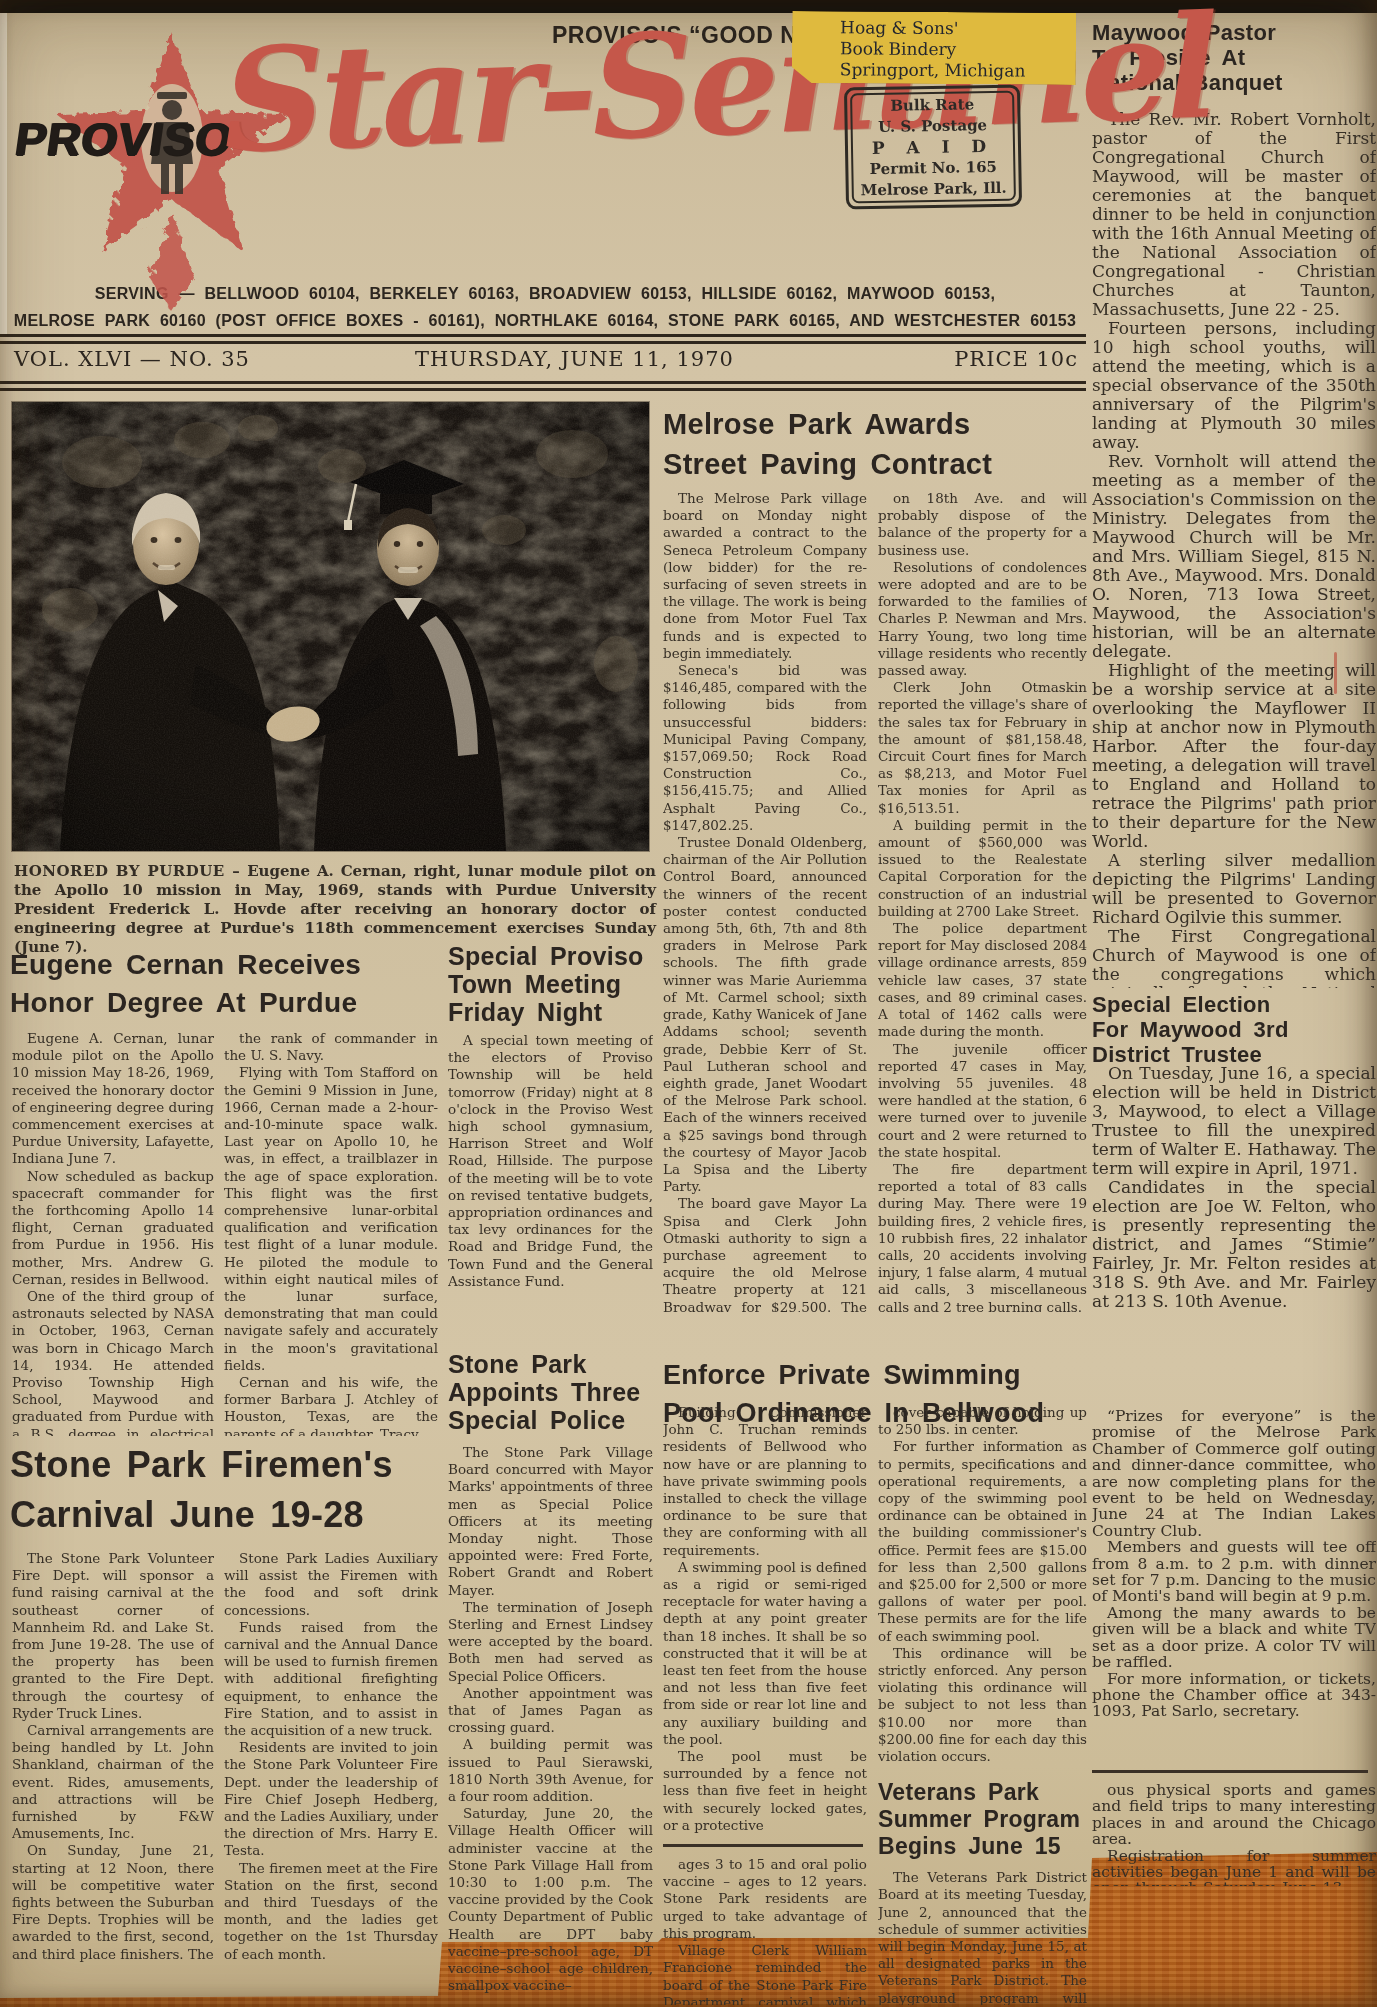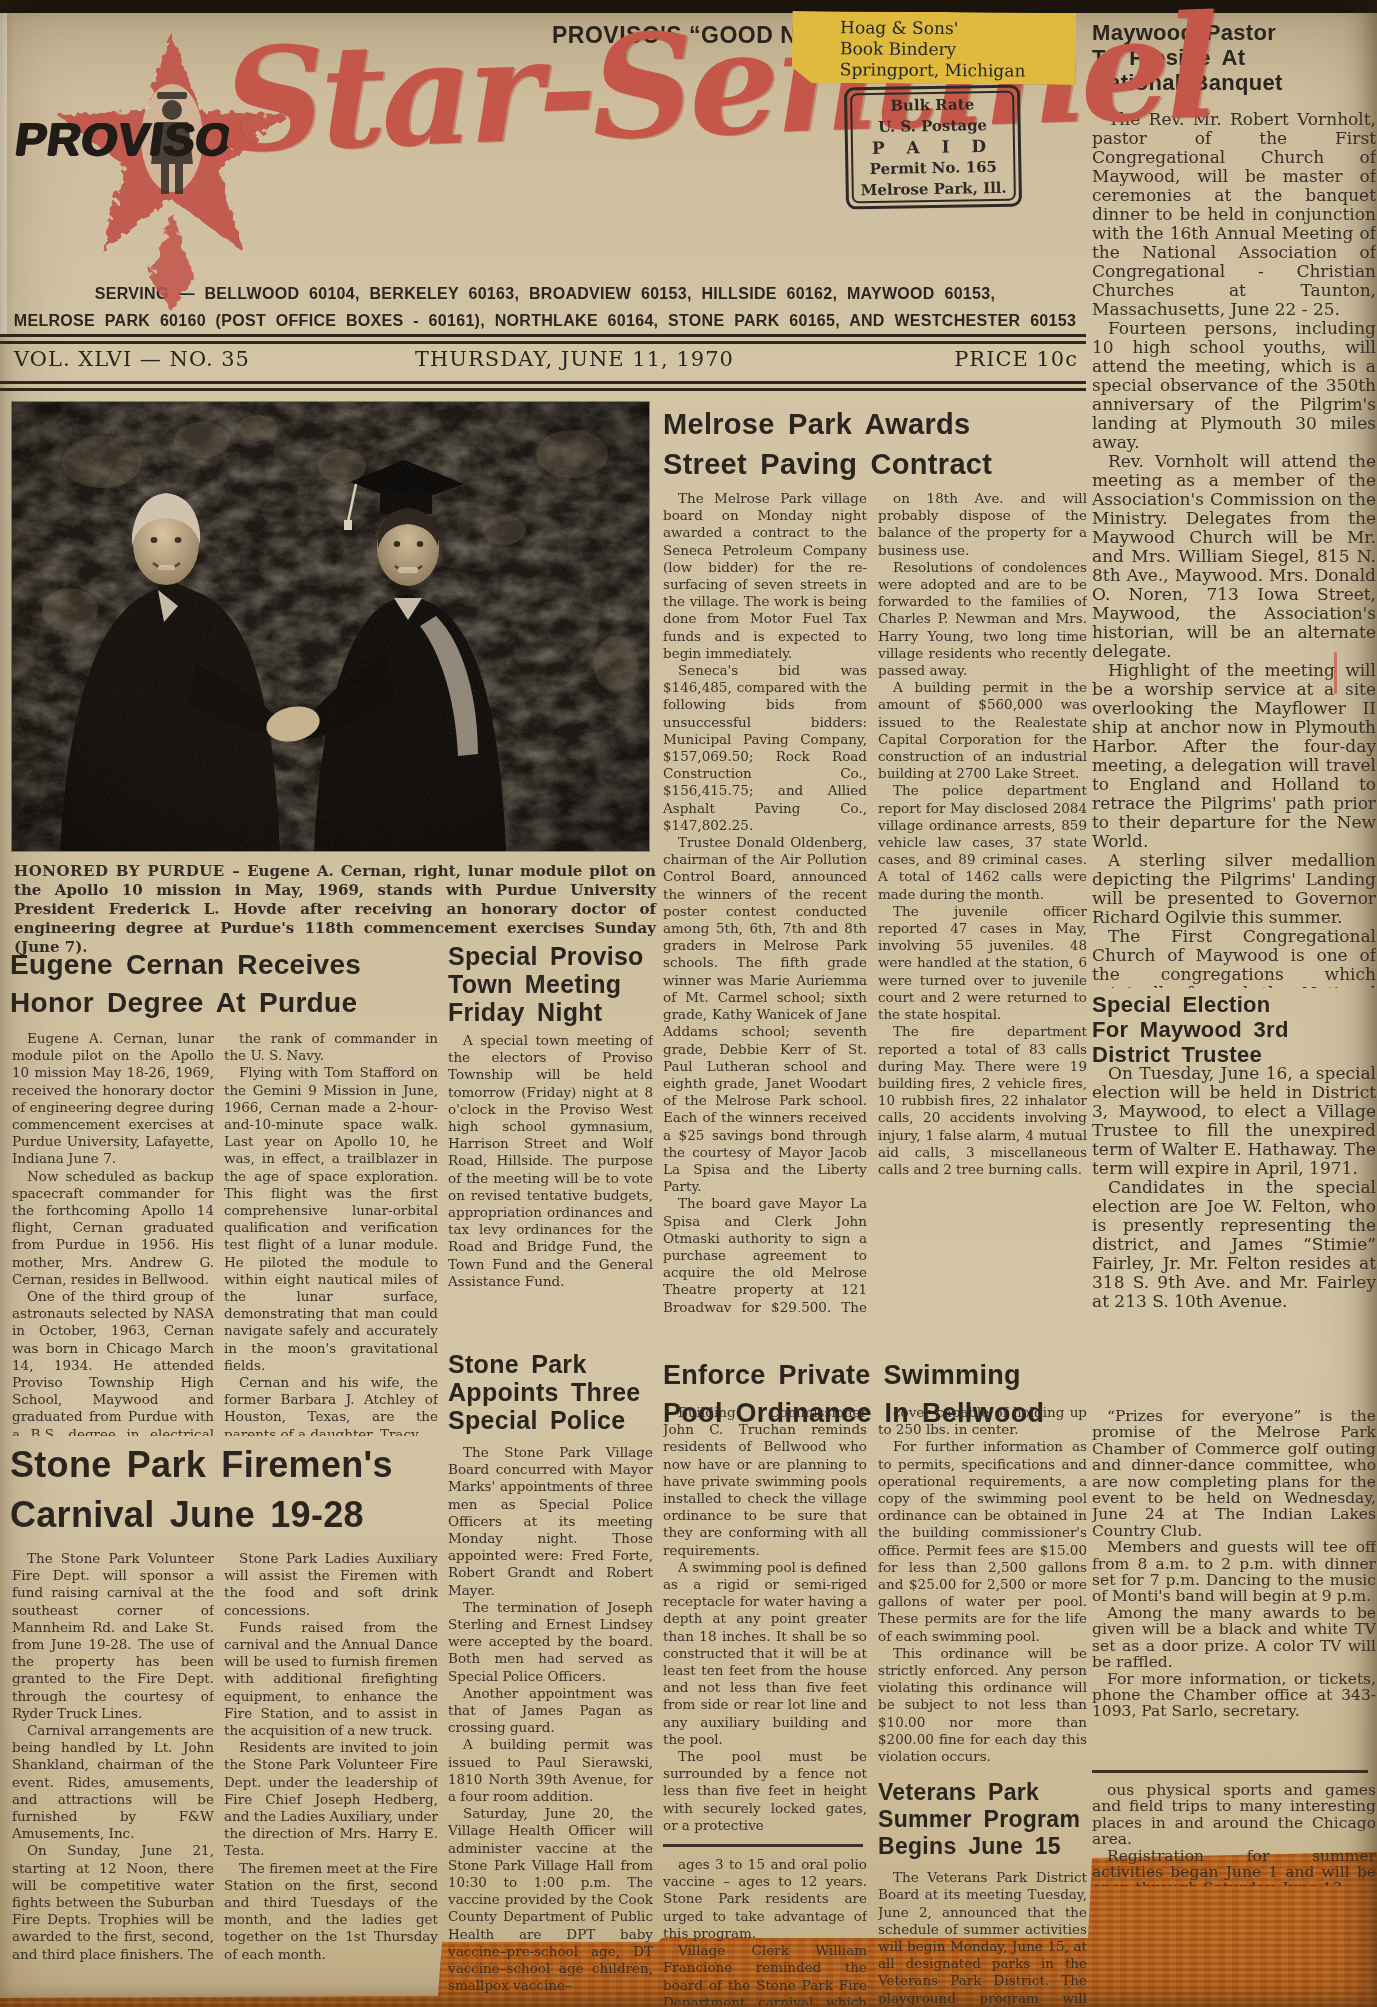--- a/index.html
+++ b/index.html
@@ -236,20 +236,21 @@
     </div>
   <div class="abs bt zcol" id="mp-col1">
       <p>The Melrose Park village board on Monday night awarded a contract to the Seneca Petroleum Company (low bidder) for the re-surfacing of seven streets in the village. The work is being done from Motor Fuel Tax funds and is expected to begin immediately.</p>
       <p>Seneca's bid was $146,485, compared with the following bids from unsuccessful bidders: Municipal Paving Company, $157,069.50; Rock Road Construction Co., $156,415.75; and Allied Asphalt Paving Co., $147,802.25.</p>
       <p>Trustee Donald Oldenberg, chairman of the Air Pollution Control Board, announced the winners of the recent poster contest conducted among 5th, 6th, 7th and 8th graders in Melrose Park schools. The fifth grade winner was Marie Auriemma of Mt. Carmel school; sixth grade, Kathy Wanicek of Jane Addams school; seventh grade, Debbie Kerr of St. Paul Lutheran school and eighth grade, Janet Woodart of the Melrose Park school. Each of the winners received a $25 savings bond through the courtesy of Mayor Jacob La Spisa and the Liberty Party.</p>
       <p>The board gave Mayor La Spisa and Clerk John Otmaski authority to sign a purchase agreement to acquire the old Melrose Theatre property at 121 Broadway for $29,500. The village contemplates using 20 feet of the property for a driveway to off-street parking</p>
     </div>
   <div class="abs bt zcol" id="mp-col2">
       <p>on 18th Ave. and will probably dispose of the balance of the property for a business use.</p>
       <p>Resolutions of condolences were adopted and are to be forwarded to the families of Charles P. Newman and Mrs. Harry Young, two long time village residents who recently passed away.</p>
+      <p>Clerk John Otmaskin reported the village's share of the sales tax for February in the amount of $81,158.48, Circuit Court fines for March as $8,213, and Motor Fuel Tax monies for April as $16,513.51.</p>
       <p>A building permit in the amount of $560,000 was issued to the Realestate Capital Corporation for the construction of an industrial building at 2700 Lake Street.</p>
       <p>The police department report for May disclosed 2084 village ordinance arrests, 859 vehicle law cases, 37 state cases, and 89 criminal cases. A total of 1462 calls were made during the month.</p>
       <p>The juvenile officer reported 47 cases in May, involving 55 juveniles. 48 were handled at the station, 6 were turned over to juvenile court and 2 were returned to the state hospital.</p>
       <p>The fire department reported a total of 83 calls during May. There were 19 building fires, 2 vehicle fires, 10 rubbish fires, 22 inhalator calls, 20 accidents involving injury, 1 false alarm, 4 mutual aid calls, 3 miscellaneous calls and 2 tree burning calls.</p>
     </div>
 
   <div class="abs hl zcol" id="en-hl">
       <div>Enforce Private Swimming</div>
       <div>Pool Ordinance In Bellwood</div>
     </div>

